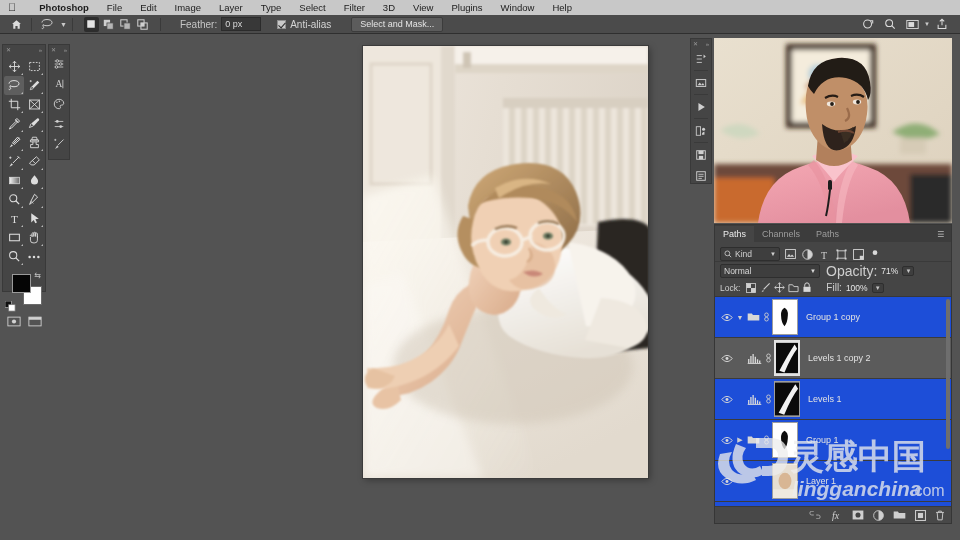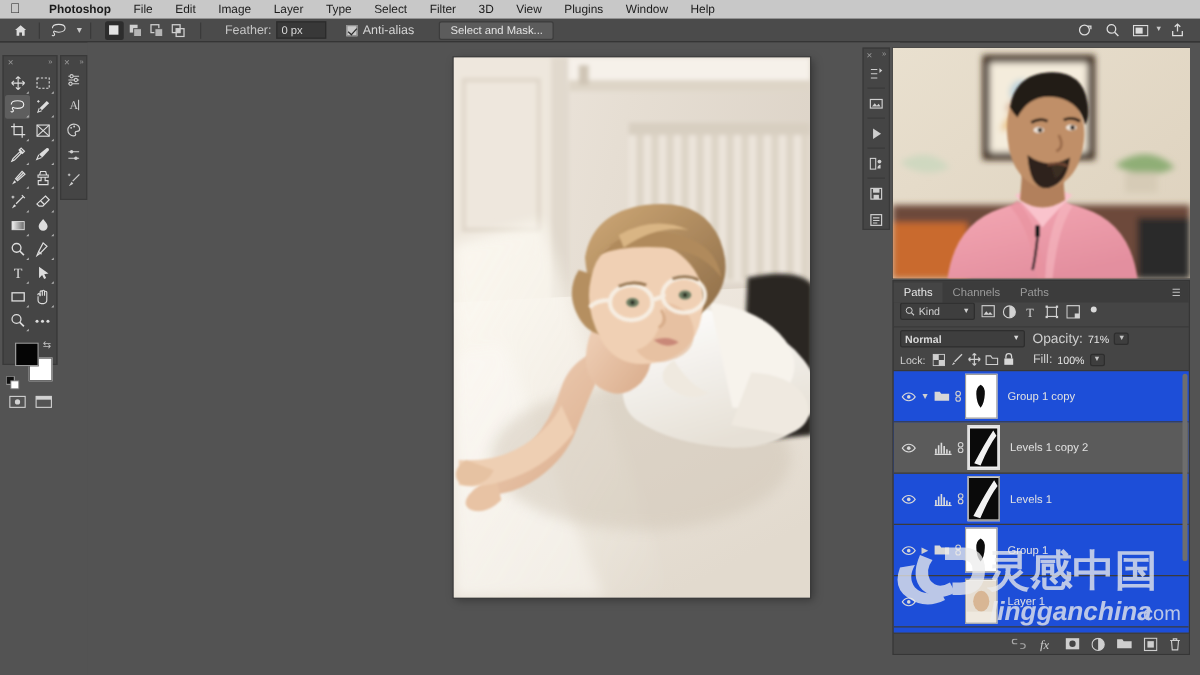--- a/index.html
+++ b/index.html
@@ -102,34 +102,34 @@
   
   .layers {
     position:absolute; left:714px; top:224px; width:238px; height:300px;
     background:#454545; border:1px solid #363636;
     display:flex; flex-direction:column;
   }
   .lp-tabs { height:17px; background:#3c3c3c; display:flex; align-items:flex-end; position:relative; }
   .lp-tab { font-size:9px; padding:3px 8px 3px 8px; color:#9c9c9c; }
   .lp-tab.active { background:#454545; color:#eaeaea; }
   .lp-menu { position:absolute; right:6px; top:5px; color:#bdbdbd; font-size:8px; letter-spacing:.5px;}
-  .lp-filter { height:20px; display:flex; align-items:flex-start; padding:0 5px; border-bottom:1px solid #3a3a3a; gap:0; }
+  .lp-filter { height:20px; display:flex; align-items:flex-end; padding:0 5px; border-bottom:1px solid #3a3a3a; gap:0; }
   .kind-sel {
     width:60px; height:14px; background:#3e3e3e; border:1px solid #2e2e2e; border-radius:2px;
     display:flex; align-items:center; gap:3px; padding:0 3px; font-size:8.5px; color:#d0d0d0;
   }
   .kind-sel .cv { margin-left:auto; font-size:6px; }
   .fi { width:14px; height:14px; display:flex;align-items:center;justify-content:center;color:#d2d2d2;margin-left:3px;}
   .lp-blend { height:17px; display:flex; align-items:center; padding:0 5px; gap:0; }
   .blend-sel {
     width:100px; height:14px; background:#3e3e3e; border:1px solid #2e2e2e; border-radius:2px;
-    display:flex; align-items:center; padding:0 3px; font-size:8.5px; color:#d8d8d8;font-weight:bold;
+    display:flex; align-items:center; padding:0 3px; font-size:8.5px; color:#d8d8d8;
   }
   .blend-sel .cv{ margin-left:auto; font-size:6px; }
-  .opa-label { font-size:11px; color:#cfcfcf; margin-left:6px; }
+  .opa-label { font-size:14px; color:#cfcfcf; margin-left:6px; }
   .opa-val { font-size:8.5px; color:#e6e6e6; margin-left:4px; }
   .mini-cv { font-size:6px; color:#c4c4c4; margin-left:4px; border:1px solid #2e2e2e; background:#3e3e3e; padding:1px 2px; border-radius:2px;}
   .lp-lock { height:18px; display:flex; align-items:center; padding:0 5px; border-bottom:1px solid #383838;}
   .lock-label { font-size:8.5px; color:#cfcfcf; margin-right:4px;}
   .lock-ic { width:14px;height:14px;display:flex;align-items:center;justify-content:center;color:#d2d2d2;}
   .fill-label { font-size:10px; color:#cfcfcf; margin-left:12px;}
   .fill-val { font-size:8.5px; color:#e6e6e6; margin-left:4px;text-align:right;}
 
   .lp-list { flex:1; position:relative; overflow:hidden; background:#1d4ed8; }
   .lrow {

